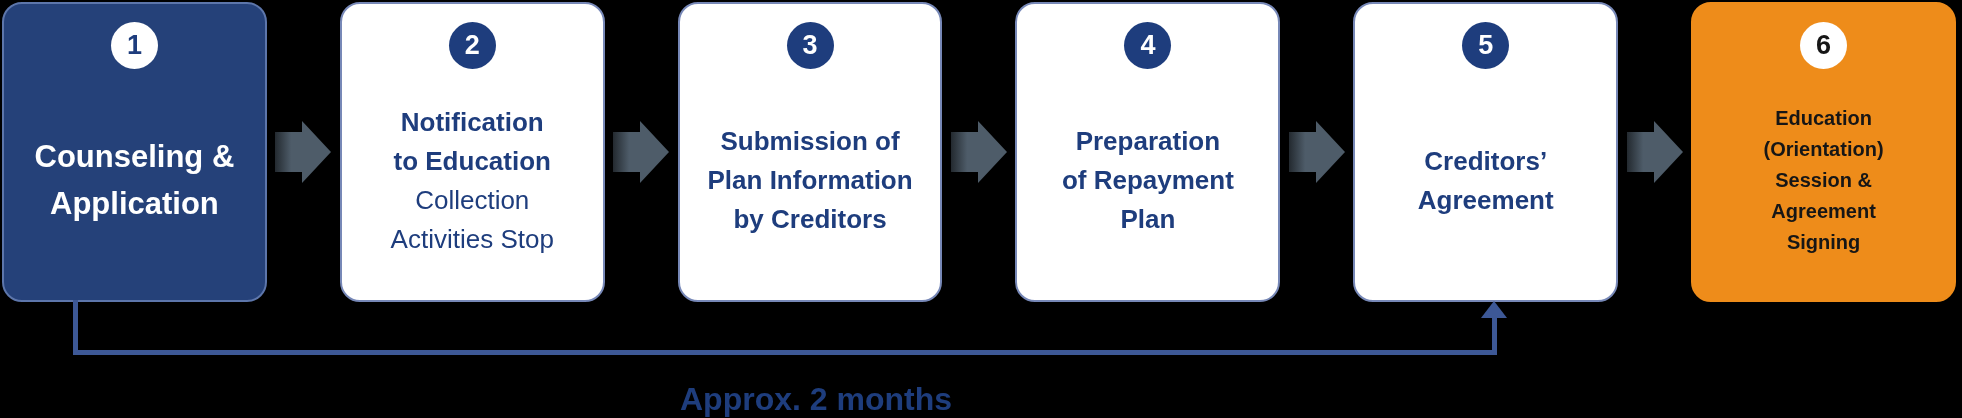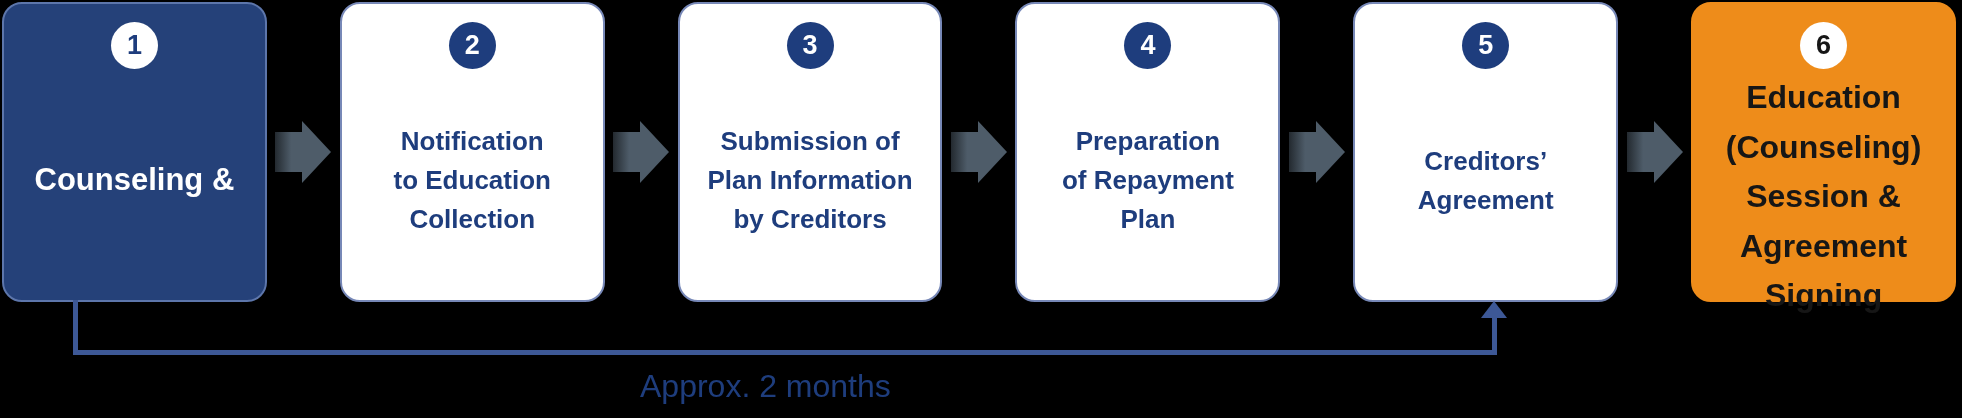--- a/index.html
+++ b/index.html
@@ -75,23 +75,23 @@
     justify-content: center;
     align-items: center;
     text-align: center;
     padding: 4px 8px 12px 8px;
     color: var(--text);
     font-size: 26px;
     font-weight: 700;
     line-height: 1.5;
   }
   .step.primary .content { color: var(--white); font-size: 31px; }
-  .step.accent  .content { color: var(--dark);  font-size: 32px; line-height: 1.55; }
+  .step.accent  .content { color: var(--dark);  font-size: 20px; line-height: 1.55; }
   .ln { display: block; white-space: nowrap; }
-  .ln.regular { font-weight: 700; }
+  .ln.regular { font-weight: 400; }
 
   .gap {
     flex: 0 0 73px;
     display: flex;
     align-items: center;
     justify-content: center;
   }
   .arrow-shape { display: flex; align-items: center; }
   .arrow-tail {
     width: 27px;
@@ -127,56 +127,58 @@
     position: absolute;
     left: 1481px; top: 301px;
     width: 0; height: 0;
     border-left: 13px solid transparent;
     border-right: 13px solid transparent;
     border-bottom: 17px solid var(--bracket);
   }
 
   .timeline-label {
     position: absolute;
-    left: 640px; top: 368px;
+    left: 640px; top: 381px;
     width: 352px;
-    text-align: left;
+    text-align: center;
     color: var(--text);
     font-size: 32px;
-    font-weight: 400;
+    font-weight: 700;
     white-space: nowrap;
   }
 </style>
 </head>
 <body>
 
 <div class="canvas">
 
   <div class="flow-row">
 
     <div class="step primary">
       <div class="badge">1</div>
       <div class="content">
         <span class="ln">Counseling &amp;</span>
+        <span class="ln">Application</span>
       </div>
     </div>
 
     <div class="gap">
       <div class="arrow-shape">
           <i class="arrow-tail"></i>
           <i class="arrow-head"></i>
         </div>
     </div>
 
     <div class="step">
       <div class="badge">2</div>
       <div class="content">
         <span class="ln">Notification</span>
         <span class="ln">to Education</span>
         <span class="ln regular">Collection</span>
+        <span class="ln regular">Activities Stop</span>
       </div>
     </div>
 
     <div class="gap">
       <div class="arrow-shape">
           <i class="arrow-tail"></i>
           <i class="arrow-head"></i>
         </div>
     </div>
 
@@ -224,21 +226,21 @@
       <div class="arrow-shape">
           <i class="arrow-tail"></i>
           <i class="arrow-head"></i>
         </div>
     </div>
 
     <div class="step accent">
       <div class="badge">6</div>
       <div class="content">
         <span class="ln">Education</span>
-        <span class="ln">(Counseling)</span>
+        <span class="ln">(Orientation)</span>
         <span class="ln">Session &amp;</span>
         <span class="ln">Agreement</span>
         <span class="ln">Signing</span>
       </div>
     </div>
 
   </div>
 
   <div class="bracket-v-left"></div>
   <div class="bracket-h"></div>

